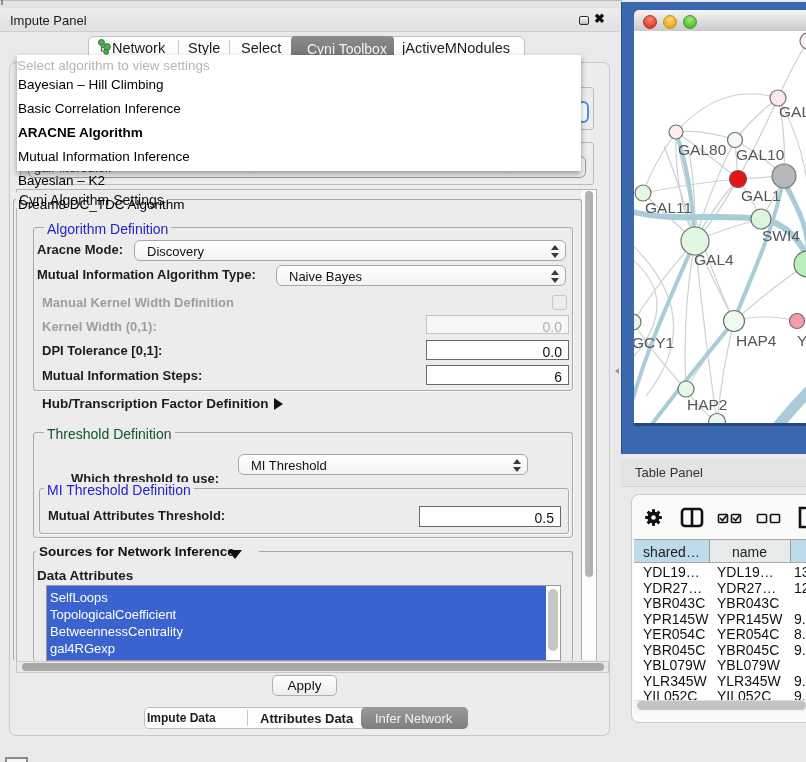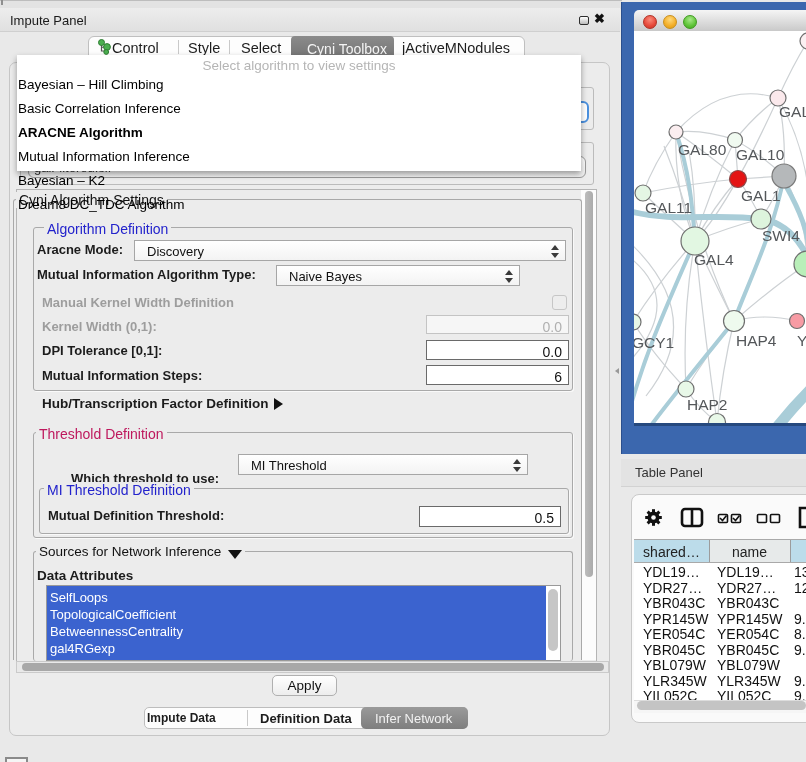--- a/index.html
+++ b/index.html
@@ -1,18 +1,18 @@
 <!DOCTYPE html>
 <html><head><meta charset="utf-8"><style>
 html,body{margin:0;padding:0}
 body{width:806px;height:762px;position:relative;overflow:hidden;background:#e9e9e9;font-family:"Liberation Sans",sans-serif}
 .abs{position:absolute}
 .lbl{font-weight:bold;font-size:13px;color:#1c1c1c;white-space:nowrap}
 .dis{color:#9d9d9d}
-.combo{position:absolute;background:linear-gradient(#ffffff,#f3f3f3);border:1px solid #a6a6a6;border-radius:0;box-sizing:border-box}
+.combo{position:absolute;background:linear-gradient(#ffffff,#f3f3f3);border:1px solid #a6a6a6;border-radius:6px;box-sizing:border-box}
 .combo .ct{position:absolute;left:12px;top:3px;font-size:13px;color:#111;white-space:nowrap}
 .stp{position:absolute;right:6px;width:8px}
 .stp .u{position:absolute;top:0;left:0;width:0;height:0;border-left:4.5px solid transparent;border-right:4.5px solid transparent;border-bottom:5.5px solid #3a3a3a}
 .stp .d{position:absolute;top:8px;left:0;width:0;height:0;border-left:4.5px solid transparent;border-right:4.5px solid transparent;border-top:5.5px solid #3a3a3a}
 .gbox{position:absolute;border:1px solid #a9a9a9;border-radius:3px;box-sizing:border-box;box-shadow:1px 1px 0 rgba(255,255,255,.7)}
 .gt{position:absolute;background:#ececec;padding:0 3px;font-size:14px;white-space:nowrap}
 .field{position:absolute;background:#fff;box-sizing:border-box;font-size:14px;color:#111;text-align:right;padding:3px 6px 0 0}
 .tabtx{position:absolute;font-size:14.5px;color:#1d1d1d;white-space:nowrap}
 </style></head><body>
 
@@ -28,21 +28,21 @@
 <div class="abs" style="left:88px;top:36px;width:437px;height:22px;background:#fdfdfd;border:1px solid #bfbfbf;border-radius:6px 6px 0 0;box-sizing:border-box"></div>
 <div class="abs" style="left:178px;top:40px;width:1px;height:14px;background:#c9c9c9"></div>
 <div class="abs" style="left:229px;top:40px;width:1px;height:14px;background:#c9c9c9"></div>
 <div class="abs" style="left:291px;top:36px;width:103px;height:22px;background:linear-gradient(#8b8b8b,#747474);border-radius:4px 4px 0 0"></div>
 <svg class="abs" style="left:95px;top:37px" width="18" height="18" viewBox="0 0 18 18">
  <path d="M6.5 7.5 L6.5 14 L11 14 M6.5 10.5 L11 9.5" stroke="#555" stroke-width="1.2" fill="none"></path>
  <circle cx="6.5" cy="5.5" r="3" fill="#4caf50" stroke="#2e7d32"></circle>
  <circle cx="12" cy="10" r="3.4" fill="#4caf50" stroke="#2e7d32"></circle>
  <circle cx="11.2" cy="15" r="2.4" fill="#4caf50" stroke="#2e7d32"></circle>
 </svg>
-<div class="tabtx" style="left:112px;top:40px">Control</div>
+<div class="tabtx" style="left:112px;top:40px">Network</div>
 <div class="tabtx" style="left:188px;top:40px">Style</div>
 <div class="tabtx" style="left:241px;top:40px">Select</div>
 <div class="tabtx" style="left:307px;top:41px;font-size:14px;color:#f5f5f5">Cyni Toolbox</div>
 <div class="tabtx" style="left:402px;top:40px">jActiveMNodules</div>
 
 <div class="abs" style="left:9px;top:62px;width:601px;height:674px;background:#ececec;border:1px solid #c6c6c6;border-radius:7px;box-sizing:border-box"></div>
 
 <div class="abs" style="left:20px;top:87px;width:574px;height:43px;border:1px solid #bbb;border-radius:3px;box-sizing:border-box"></div>
 <div class="abs" style="left:28px;top:101px;width:561px;height:22px;background:#fff;border:2.5px solid #4a8fdd;border-radius:6px;box-sizing:border-box"></div>
 <div class="abs" style="left:20px;top:142px;width:574px;height:43px;border:1px solid #bbb;border-radius:3px;box-sizing:border-box"></div>
@@ -61,21 +61,21 @@
 
 <div class="lbl abs" style="left:37px;top:242px">Aracne Mode:</div>
 <div class="combo" style="left:134px;top:240px;width:432px;height:21px">
     <span class="ct">Discovery</span>
     <span class="stp" style="top:4px">
       <span class="u"></span>
       <span class="d"></span>
     </span>
   </div>
 <div class="lbl abs" style="left:37px;top:267px">Mutual Information Algorithm Type:</div>
-<div class="combo" style="left:276px;top:265px;width:244px;height:21px">
+<div class="combo" style="left:276px;top:265px;width:290px;height:21px">
     <span class="ct">Naive Bayes</span>
     <span class="stp" style="top:4px">
       <span class="u"></span>
       <span class="d"></span>
     </span>
   </div>
 
 <div class="lbl dis abs" style="left:42px;top:295px">Manual Kernel Width Definition</div>
 <div class="abs" style="left:552px;top:295px;width:13px;height:13px;background:#ededed;border:1px solid #c6c6c6;border-radius:3px"></div>
 
@@ -85,57 +85,57 @@
 <div class="lbl abs" style="left:42px;top:343px">DPI Tolerance [0,1]:</div>
 <div class="field" style="left:426px;top:340px;width:143px;height:20px;border:1.5px solid #6a6a6a">0.0</div>
 
 <div class="lbl abs" style="left:42px;top:368px">Mutual Information Steps:</div>
 <div class="field" style="left:426px;top:365px;width:143px;height:20px;border:1.5px solid #6a6a6a">6</div>
 
 <div class="lbl abs" style="left:42px;top:396px;font-size:13.5px">Hub/Transcription Factor Definition</div>
 <div class="abs" style="left:274px;top:398px;width:0;height:0;border-top:6.5px solid transparent;border-bottom:6.5px solid transparent;border-left:9px solid #111"></div>
 
 <div class="gbox" style="left:33px;top:432px;width:540px;height:106px"></div>
-<div class="gt" style="left:36px;top:426px;color:#be185d">Threshold Definition</div>
+<div class="gt" style="left:44px;top:426px;color:#14532d">Threshold Definition</div>
 
 <div class="lbl abs" style="left:71px;top:471px">Which threshold to use:</div>
 <div class="combo" style="left:238px;top:454px;width:290px;height:21px">
     <span class="ct">MI Threshold</span>
     <span class="stp" style="top:4px">
       <span class="u"></span>
       <span class="d"></span>
     </span>
   </div>
 
 <div class="gbox" style="left:39px;top:488px;width:530px;height:46px"></div>
 <div class="gt" style="left:44px;top:482px;color:#2222cc">MI Threshold Definition</div>
 
-<div class="lbl abs" style="left:48px;top:508px">Mutual Definition Threshold:</div>
+<div class="lbl abs" style="left:48px;top:508px">Mutual Attributes Threshold:</div>
 <div class="field" style="left:419px;top:506px;width:142px;height:21px;border:1.5px solid #6a6a6a">0.5</div>
 
 <div class="gbox" style="left:33px;top:551px;width:540px;height:110px;border-bottom:none;box-shadow:none"></div>
-<div class="gt" style="left:36px;top:544px;color:#111;font-weight:normal;font-size:13.5px;padding-right:24px">Sources for Network Inference</div>
+<div class="gt" style="left:36px;top:544px;color:#111;font-weight:bold;font-size:13.5px;padding-right:24px">Sources for Network Inference</div>
 <div class="abs" style="left:228px;top:550px;width:0;height:0;border-left:7px solid transparent;border-right:7px solid transparent;border-top:9px solid #111"></div>
 <div class="lbl abs" style="left:37px;top:568px;font-size:13.5px">Data Attributes</div>
 
 <div class="abs" style="left:46px;top:585px;width:515px;height:76px;border:1px solid #999;background:#fff;box-sizing:border-box"></div>
 <div class="abs" style="left:47px;top:586px;width:499px;height:74px;background:#3b63cf"></div>
 <div class="abs" style="left:50px;top:589px;font-size:13px;color:#fff;line-height:17px">SelfLoops<br>TopologicalCoefficient<br>BetweennessCentrality<br>gal4RGexp</div>
 <div class="abs" style="left:548px;top:589px;width:10px;height:62px;background:#c6c6c6;border-radius:5px"></div>
 
 <div class="abs" style="left:16px;top:661px;width:593px;height:12px;background:#e9e9e9;border:1px solid #cacaca;box-sizing:border-box"></div>
 <div class="abs" style="left:22px;top:663px;width:582px;height:8px;background:#a8a8a8;border-radius:4px"></div>
 
 <div class="abs" style="left:272px;top:675px;width:65px;height:21px;background:linear-gradient(#ffffff,#ededed);border:1px solid #b0b0b0;border-radius:5px;box-sizing:border-box;text-align:center;font-size:13.5px;color:#111;padding-top:2px">Apply</div>
 
 <div class="abs" style="left:144px;top:707px;width:324px;height:22px;background:#fdfdfd;border:1px solid #bdbdbd;border-radius:5px;box-sizing:border-box"></div>
 <div class="abs" style="left:247px;top:710px;width:1px;height:16px;background:#c9c9c9"></div>
 <div class="abs" style="left:361px;top:707px;width:107px;height:22px;background:linear-gradient(#9a9a9a,#7e7e7e);border-radius:5px"></div>
 <div class="tabtx" style="left:147px;top:711px;font-weight:bold;font-size:12px">Impute Data</div>
-<div class="tabtx" style="left:260px;top:711px;font-weight:bold;font-size:13px">Definition Data</div>
+<div class="tabtx" style="left:260px;top:711px;font-weight:bold;font-size:13px">Attributes Data</div>
 <div class="tabtx" style="left:375px;top:711px;font-size:13px;color:#f2f2f2">Infer Network</div>
 
 <div class="abs" style="left:5px;top:757px;width:19px;height:10px;background:#f5f5f5;border:2px solid #8a8a8a"></div>
 
 <div class="abs" style="left:615px;top:368px;width:0;height:0;border-top:3.5px solid transparent;border-bottom:3.5px solid transparent;border-right:4.5px solid #999"></div>
 
 <div class="abs" style="left:621px;top:2px;width:185px;height:452px;background:#3b67ae;border-left:1px solid #2b4f8d"></div>
 
 <div class="abs" style="left:634px;top:10px;width:172px;height:21px;background:linear-gradient(#f5f5f5,#c9c9c9);border-radius:5px 0 0 0;border-bottom:1px solid #979797"></div>
 <div class="abs" style="left:643px;top:15px;width:12px;height:12px;border-radius:50%;background:radial-gradient(circle at 50% 30%,#fa8a7a,#e6493a 60%,#c53728);border:0.5px solid #b03225"></div>
@@ -262,14 +262,14 @@
 <div class="abs" style="left:634px;top:563px;width:172px;height:139px;background:#fff;overflow:hidden;font-size:14px;color:#111">
  <div style="position:absolute;left:9px;top:2px;line-height:15.5px">YDL19…<br>YDR27…<br>YBR043C<br>YPR145W<br>YER054C<br>YBR045C<br>YBL079W<br>YLR345W<br>YIL052C</div>
  <div style="position:absolute;left:83px;top:2px;line-height:15.5px">YDL19…<br>YDR27…<br>YBR043C<br>YPR145W<br>YER054C<br>YBR045C<br>YBL079W<br>YLR345W<br>YIL052C</div>
  <div style="position:absolute;left:160px;top:2px;line-height:15.5px">13<br>12<br><br>9.<br>8.<br>9.<br><br>9.<br>9.</div>
 </div>
 
 <div class="abs" style="left:634px;top:700px;width:172px;height:12px;background:#f6f6f6;border-top:1px solid #ddd"></div>
 <div class="abs" style="left:637px;top:701px;width:169px;height:9px;background:#c4c4c4;border-radius:5px"></div>
 
 <div class="abs" style="left:17px;top:55px;width:564px;height:116px;background:#fff;box-shadow:0 3px 6px rgba(0,0,0,.38)"></div>
-<div class="abs" style="left:17px;top:58px;width:564px;text-align:center;font-size:13.5px;color:#b5b5b5">Select algorithm to view settings</div>
+<div class="abs" style="left:17px;top:58px;width:564px;font-size:13.5px;color:#b5b5b5">Select algorithm to view settings</div>
 <div class="abs" style="left:18px;top:73px;font-size:13.5px;color:#000;line-height:24px">Bayesian – Hill Climbing<br>Basic Correlation Inference<br><b>ARACNE Algorithm</b><br>Mutual Information Inference<br>Bayesian – K2<br>Dream8 DC_TDC Algorithm</div>
 
 </body></html>

